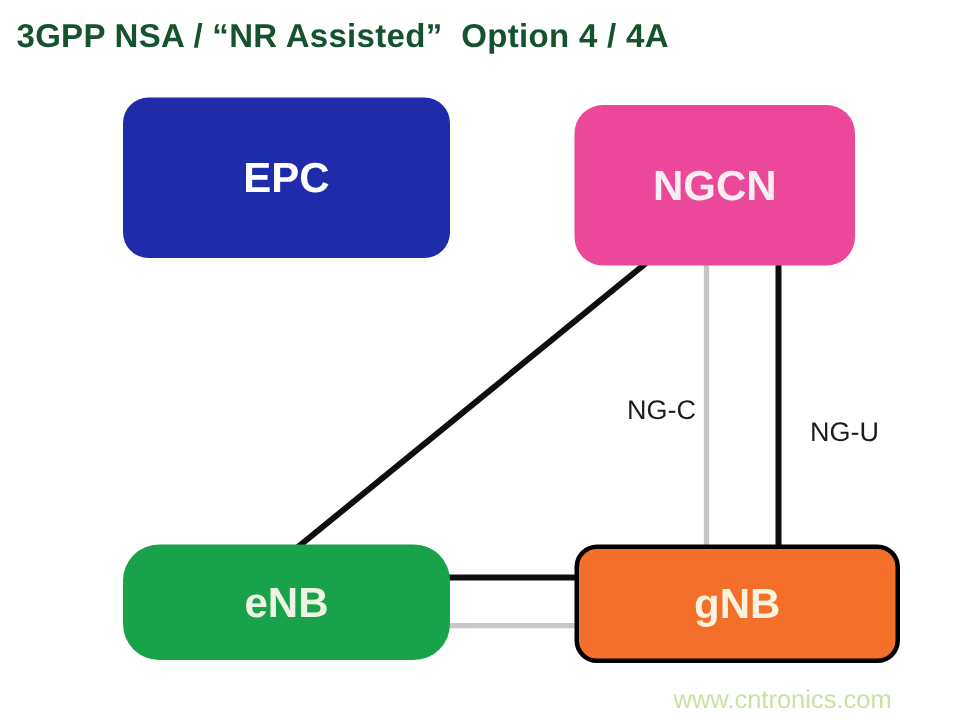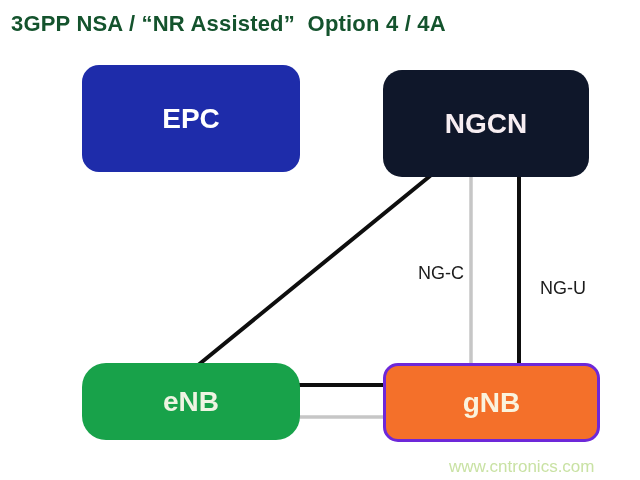--- a/index.html
+++ b/index.html
@@ -36,35 +36,35 @@
     z-index: 2;
     box-sizing: border-box;
   }
   .node-epc {
     left: 82px; top: 65px; width: 218px; height: 107px;
     background: #1e2caa;
     border-radius: 17px;
     color: #ffffff;
   }
   .node-ngcn {
-    left: 383px; top: 70px; width: 206px; height: 107px;
-    background: #0f172a;
+    left: 383px; top: 70px; width: 187px; height: 107px;
+    background: #ec4899;
     border-radius: 19px;
     color: #f7eef2;
   }
   .node-enb {
     left: 82px; top: 363px; width: 218px; height: 77px;
     background: #18a24a;
     border-radius: 24px;
     color: #eef4e2;
   }
   .node-gnb {
     left: 383px; top: 363px; width: 217px; height: 79px;
     background: #f4702a;
-    border: 3px solid #6d28d9;
+    border: 3px solid #000000;
     border-radius: 15px;
     color: #faf3dd;
   }
   .edge-label {
     position: absolute;
     font-size: 18px;
     color: #1c1c1c;
     z-index: 3;
   }
   .edge-label-ngc { left: 418px; top: 263px; }

